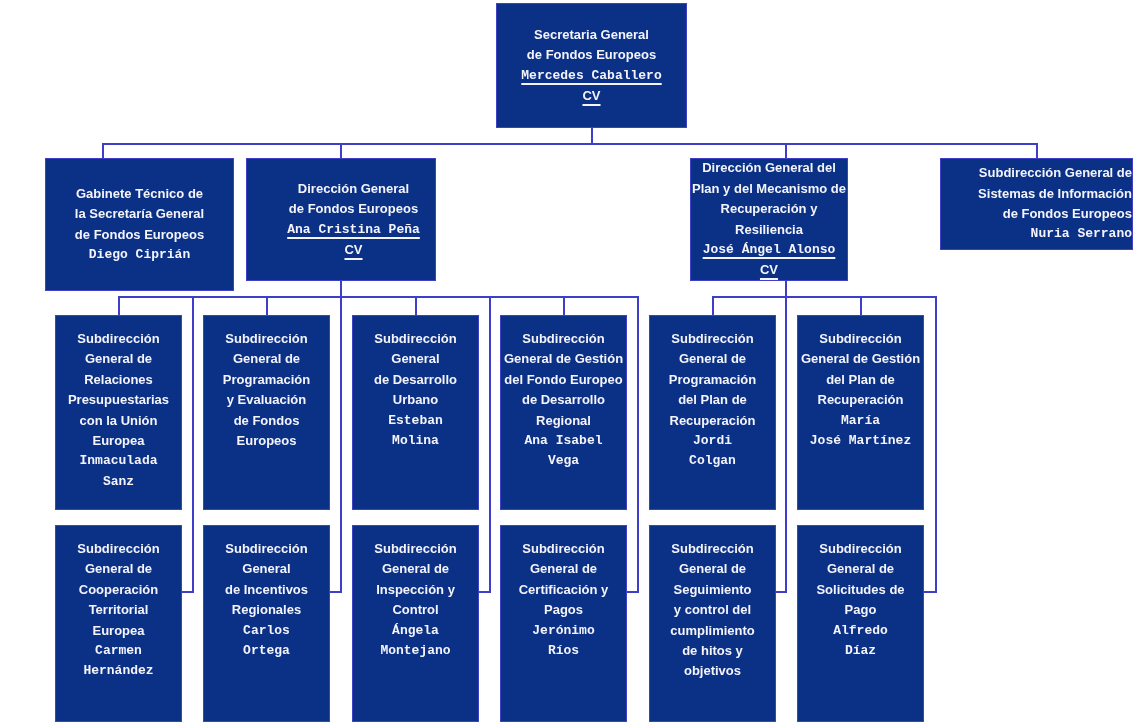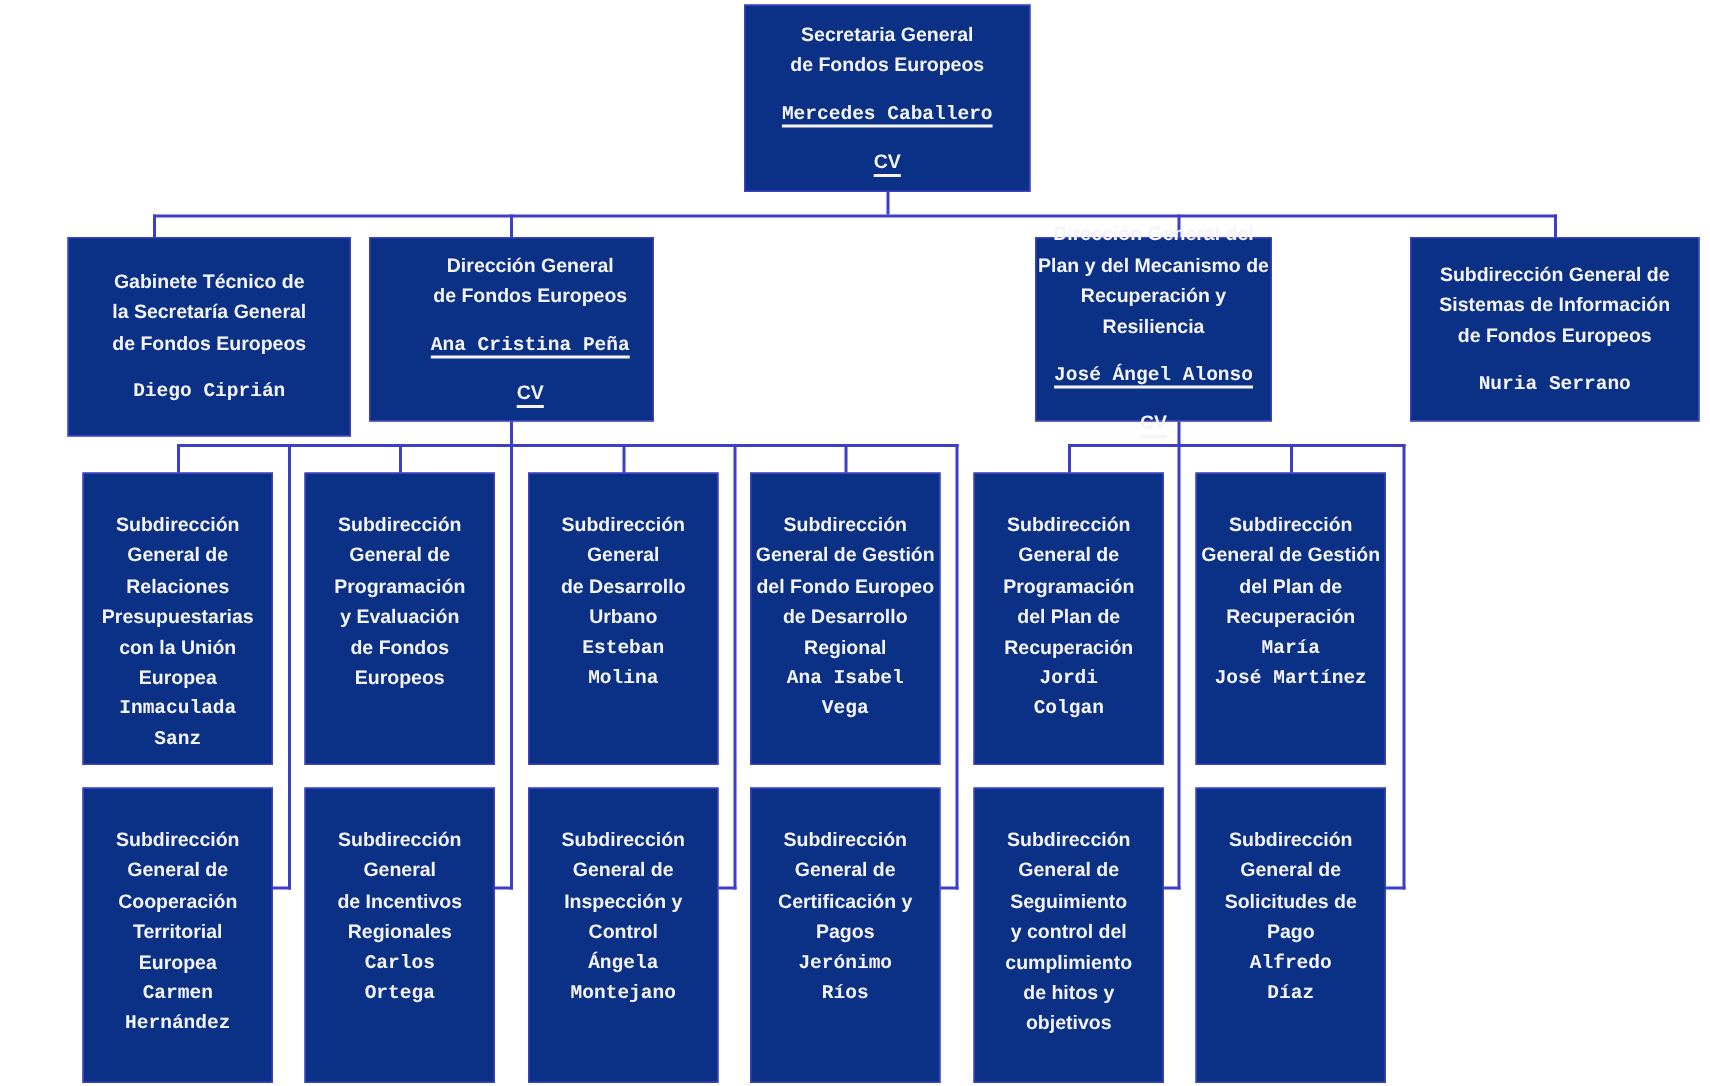--- a/index.html
+++ b/index.html
@@ -10,24 +10,23 @@
     font-family:"Liberation Sans", sans-serif;
   }
   .box {
     position:absolute;
     background:#0a3186;
     border:1px solid #4040c6;
     color:#f5f4fb;
     text-align:center;
     font-size:13px;
     line-height:20.4px;
-    gap:12px;
   }
   .box.centered { display:flex; flex-direction:column; justify-content:center; }
-  .box.topalign { padding-top:24px; }
+  .box.topalign { padding-top:13px; }
   .title { white-space:pre-line; font-weight:600; }
   .person { white-space:pre-line; font-weight:700; display:block; color:inherit; text-decoration:none;font-family:Liberation Mono, monospace; }
   .linked { text-decoration:underline; text-underline-offset:4px; text-decoration-thickness:1.5px; cursor:pointer; }
   .cv { font-weight:700; display:block; color:inherit; }
   .hline,.vline { position:absolute; background:#3e3ec9; }
   .hline { height:2px; }
   .vline { width:2px; }
 </style>
 </head>
 <body>
@@ -85,21 +84,21 @@
   </div>
 
   <div class="box centered" style="left:690px;top:158px;width:158px;height:123px;">
     <div class="title">Dirección General del
 Plan y del Mecanismo de
 Recuperación y Resiliencia</div>
     <a class="person linked">José Ángel Alonso</a>
     <a class="cv linked">CV</a>
   </div>
 
-  <div class="box centered" style="left:940px;top:158px;width:193px;height:123px;">
+  <div class="box centered" style="left:940px;top:158px;width:193px;height:92px;text-align:right;">
     <div class="title">Subdirección General de
 Sistemas de Información
 de Fondos Europeos</div>
     <span class="person">Nuria Serrano</span>
   </div>
 
   <div class="box topalign" style="left:55px;top:315px;width:127px;height:195px;">
     <div class="title">Subdirección
 General de
 Relaciones

